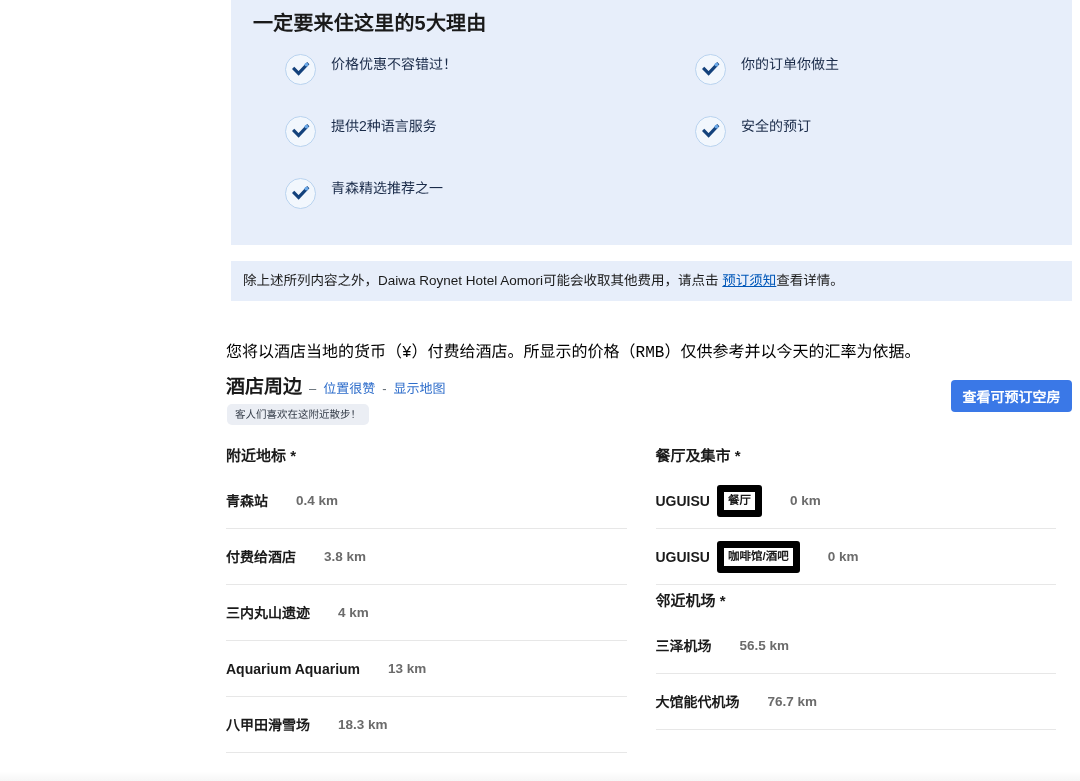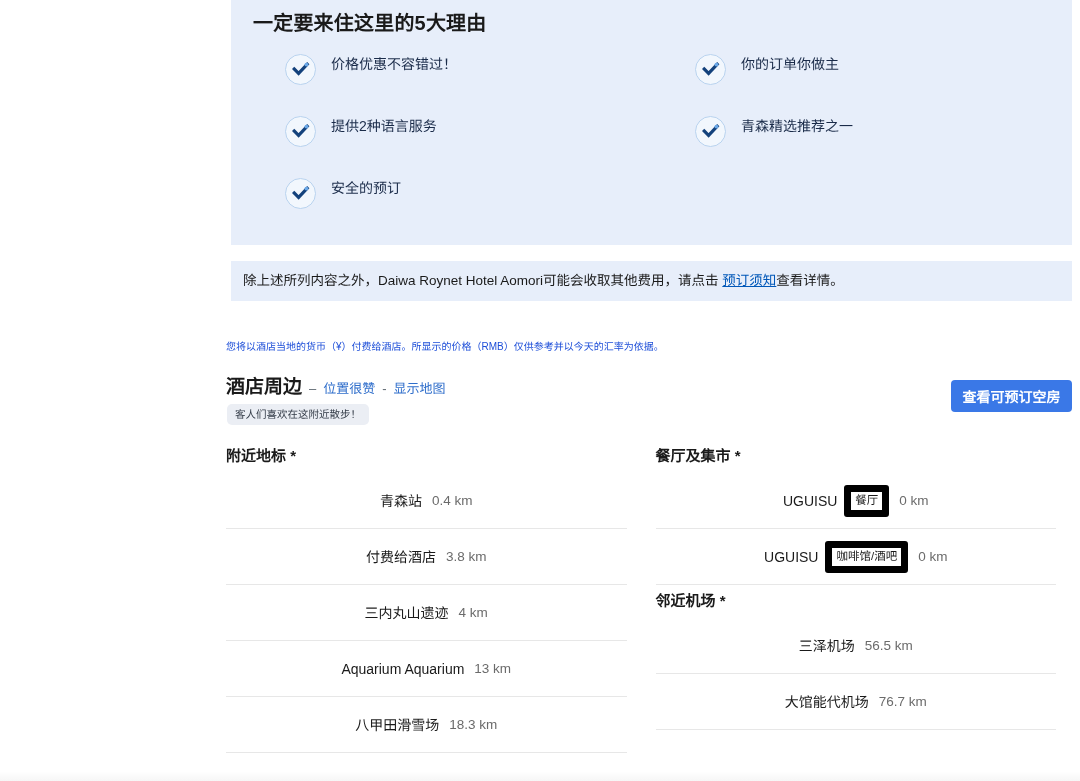--- a/index.html
+++ b/index.html
@@ -111,23 +111,24 @@
     text-decoration: underline;
     cursor: pointer;
   }
 
   
   .currency-note {
     position: absolute;
     left: 226px;
     top: 327px;
     width: 850px;
-    font-size: 10px;
+    font-size: 16px;
     line-height: 20px;
-    color: #1d4ed8;
+    color: #000000;
+    font-family: Liberation Mono, monospace;
   }
 
   
   .section-head {
     position: absolute;
     left: 226px;
     top: 374px;
     display: flex;
     align-items: baseline;
     gap: 7px;
@@ -204,24 +205,25 @@
     margin: 0 0 6px 0;
     padding-top: 5px;
   }
   .poi-heading .asterisk { font-weight: 700; }
 
   .poi-list { display: block; }
 
   .poi-row {
     display: flex;
     align-items: center;
-    justify-content: center;
+    justify-content: flex-start;
     height: 55px;
     border-bottom: 1px solid #e7e7e7;
-    gap: 10px;
+    gap: 28px;
+    font-weight: bold;
   }
   .poi-row.last { border-bottom: 1px solid #e7e7e7; }
 
   .poi-name {
     font-size: 14px;
     color: #1a1a1a;
     line-height: 20px;
     display: flex;
     align-items: center;
     gap: 7px;
@@ -282,31 +284,31 @@
         <span class="benefit-label">提供2种语言服务</span>
       </div>
 
       <div class="benefit">
         <span class="benefit-icon">
           <svg width="19" height="19" viewBox="0 0 19 19" aria-hidden="true">
             <path d="M3.2 8.9 L7.6 13.4 L16.2 4.3" fill="none" stroke="#14427c" stroke-width="3.1" stroke-linecap="square"></path>
             <circle cx="15.4" cy="4.6" r="1.9" fill="#6aa8e8"></circle>
           </svg>
         </span>
-        <span class="benefit-label">青森精选推荐之一</span>
+        <span class="benefit-label">安全的预订</span>
       </div>
 
       <div class="benefit">
         <span class="benefit-icon">
           <svg width="19" height="19" viewBox="0 0 19 19" aria-hidden="true">
             <path d="M3.2 8.9 L7.6 13.4 L16.2 4.3" fill="none" stroke="#14427c" stroke-width="3.1" stroke-linecap="square"></path>
             <circle cx="15.4" cy="4.6" r="1.9" fill="#6aa8e8"></circle>
           </svg>
         </span>
-        <span class="benefit-label">安全的预订</span>
+        <span class="benefit-label">青森精选推荐之一</span>
       </div>
 
     </div>
   </section>
 
   <div class="notice-bar">
     <div class="notice-text"><span>除上述所列内容之外，Daiwa Roynet Hotel Aomori可能会收取其他费用，请点击 </span><a class="notice-link">预订须知</a><span>查看详情。</span></div>
   </div>
 
   <p class="currency-note">您将以酒店当地的货币（¥）付费给酒店。所显示的价格（RMB）仅供参考并以今天的汇率为依据。</p>

